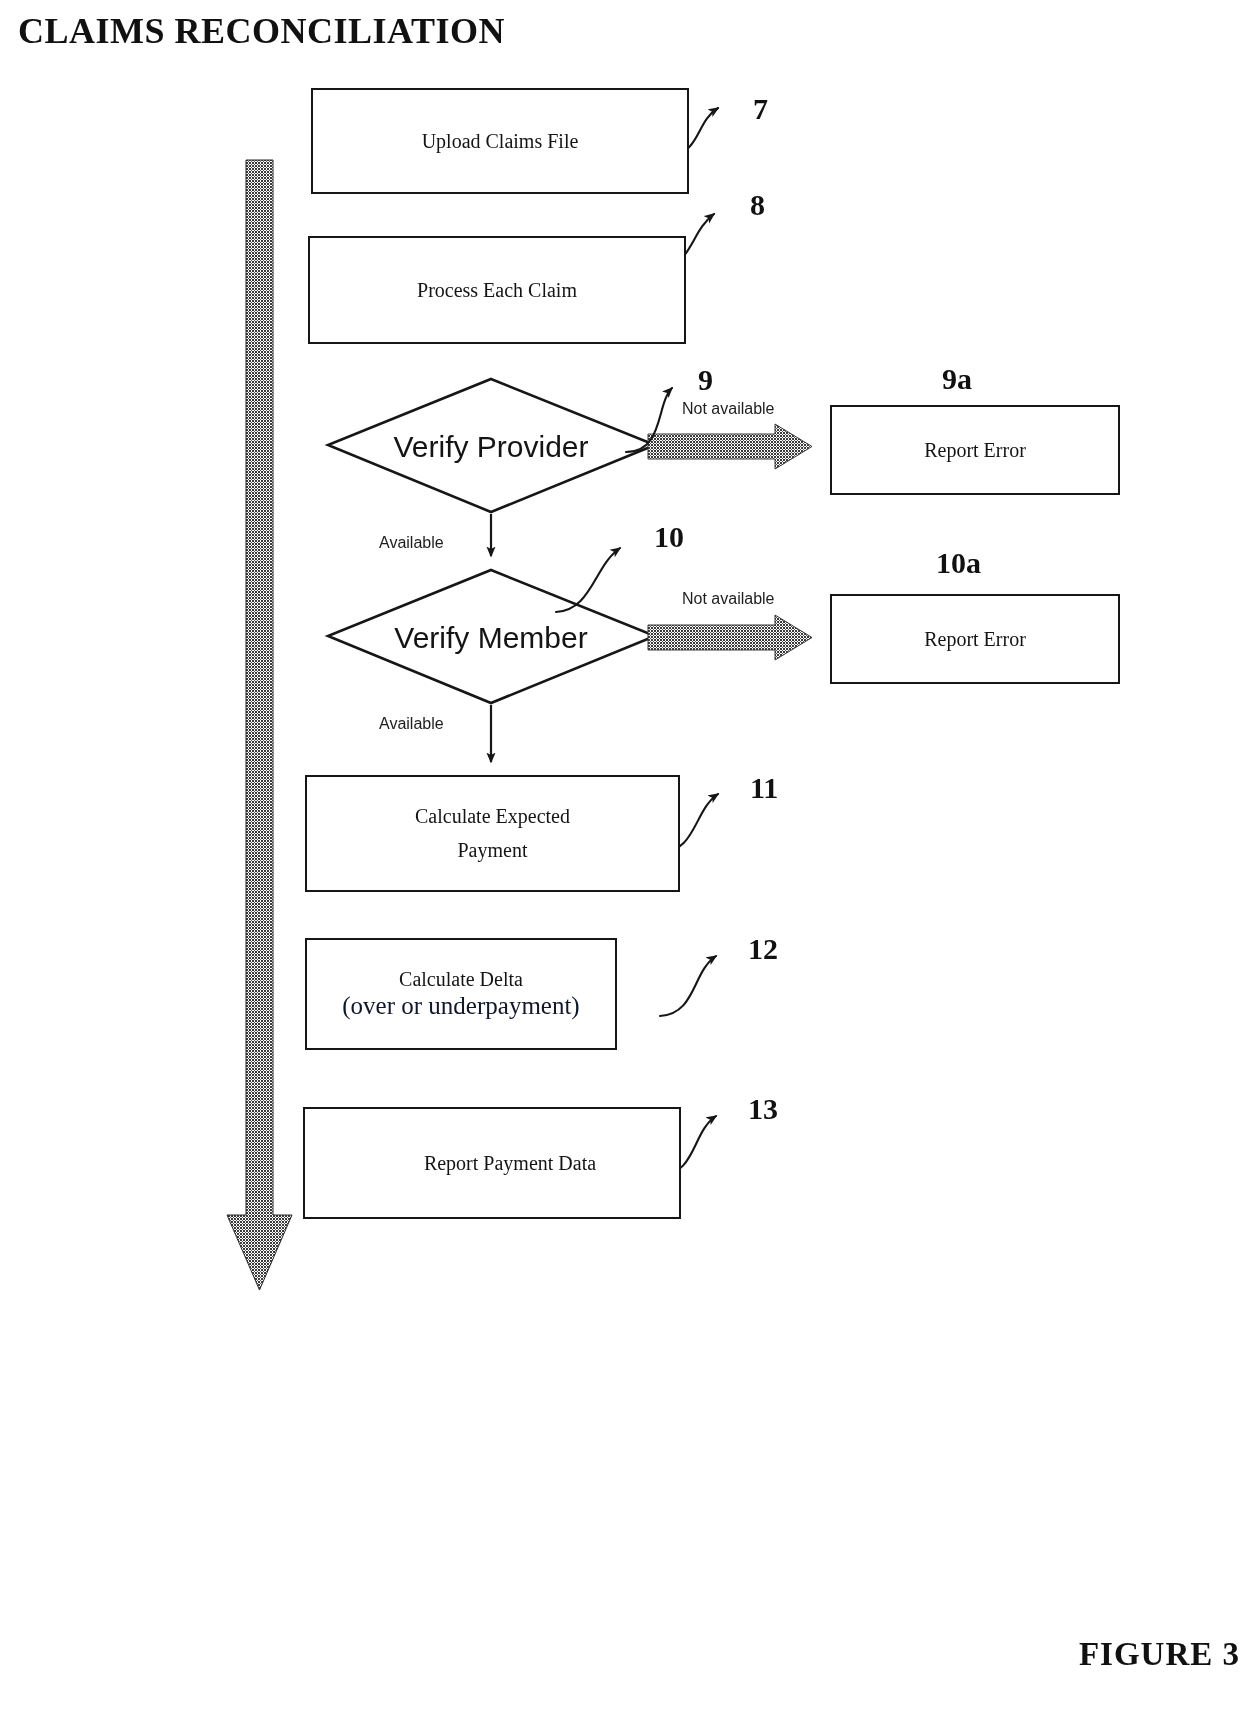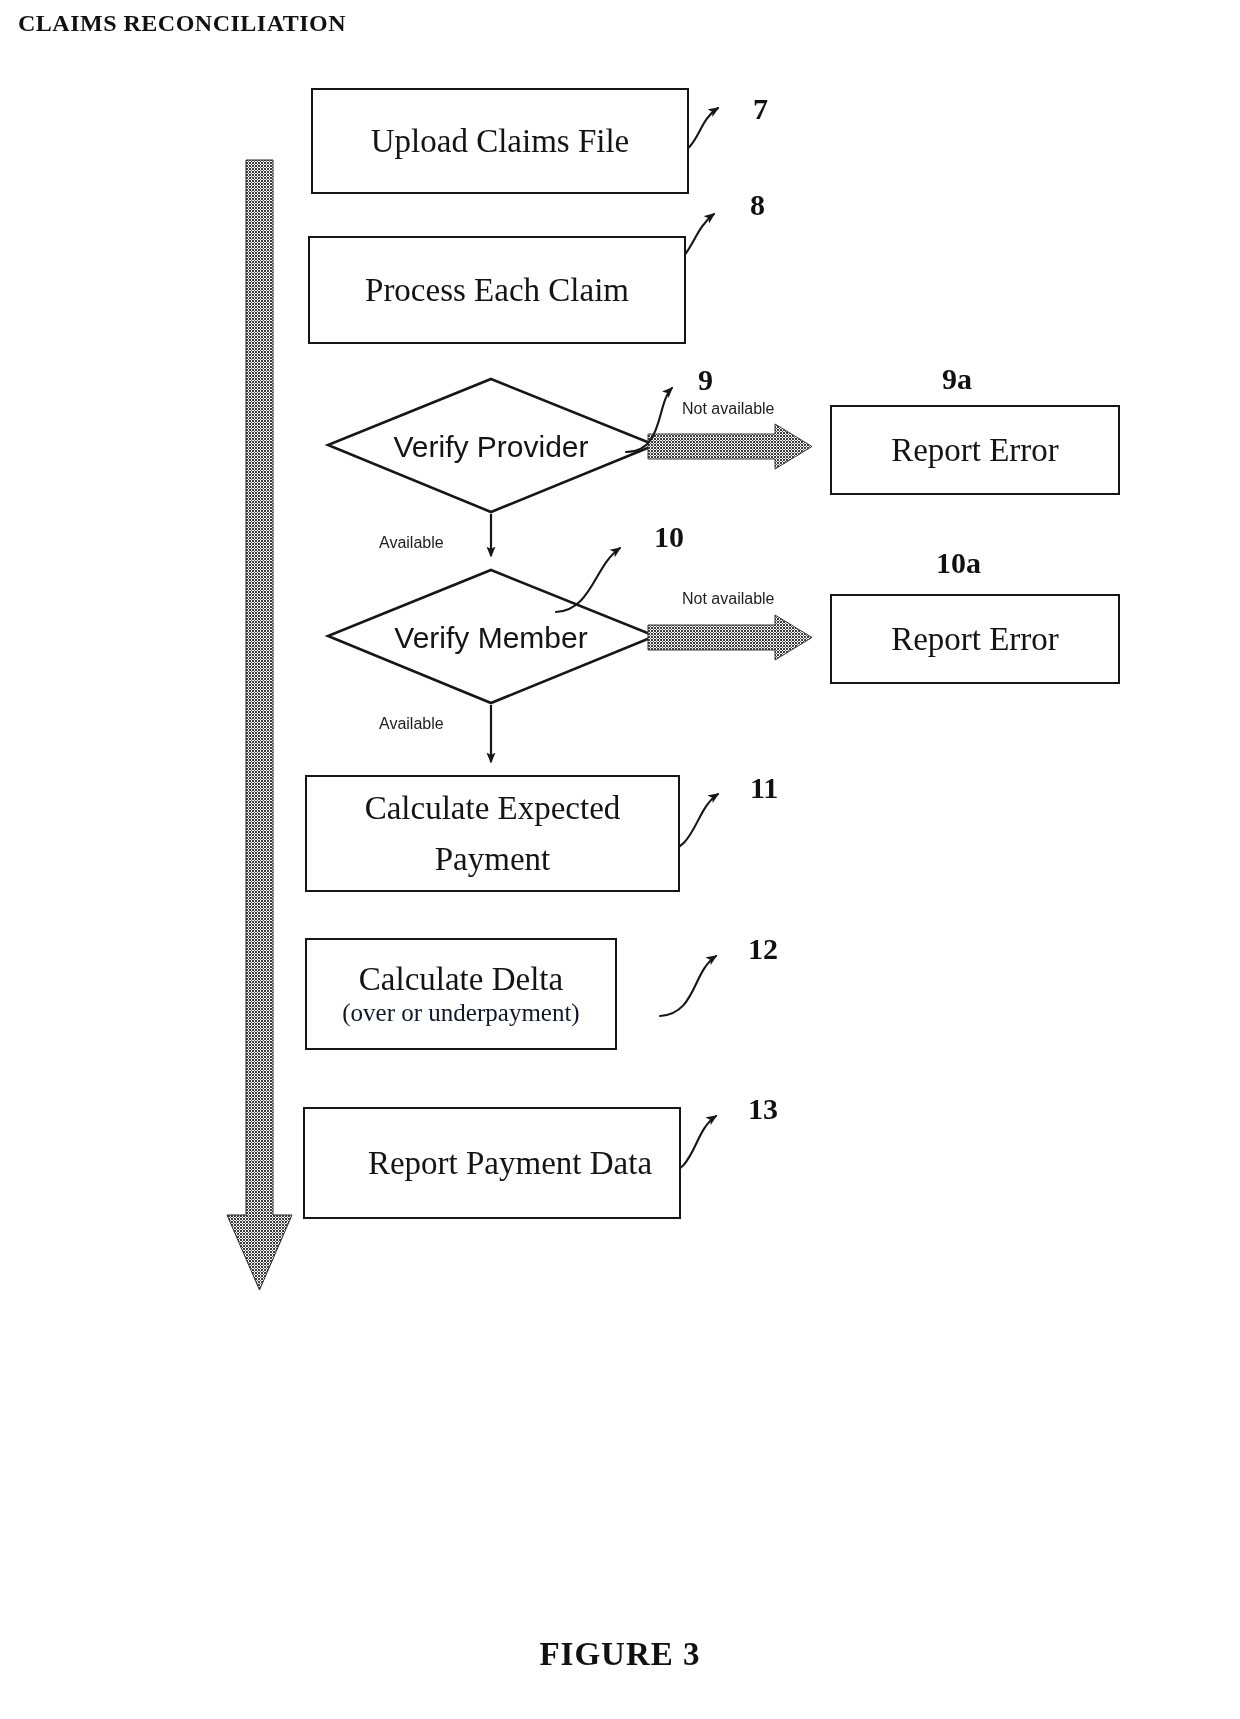--- a/index.html
+++ b/index.html
@@ -16,33 +16,33 @@
     overflow: hidden;
   }
 
   
   #figure-title {
     position: absolute;
     left: 18px;
     top: 10px;
     font-family: "Liberation Serif", serif;
     font-weight: bold;
-    font-size: 24px;
+    font-size: 36px;
     letter-spacing: 0.5px;
     color: #111;
     white-space: nowrap;
   }
 
   
   #figure-caption {
     position: absolute;
     left: 0;
     top: 1636px;
     width: 1240px;
-    text-align: center;
+    text-align: right;
     font-family: "Liberation Serif", serif;
     font-weight: bold;
     font-size: 33px;
     letter-spacing: 1px;
     color: #111;
   }
 
   
   #diagram-canvas {
     position: absolute;
@@ -60,21 +60,21 @@
     background: #ffffff;
     display: flex;
     flex-direction: column;
     align-items: center;
     justify-content: center;
     text-align: center;
     line-height: 1.12;
   }
   .proc-label {
     font-family: "Liberation Serif", serif;
-    font-size: 33px;
+    font-size: 20px;
     color: #141414;
     white-space: nowrap;
   }
   .proc-label.two-line { line-height: 1.28; }
   .proc-sub {
     font-family: "Liberation Serif", serif;
     font-size: 25px;
     color: #0f172a;
     white-space: nowrap;
     margin-top: 2px;

